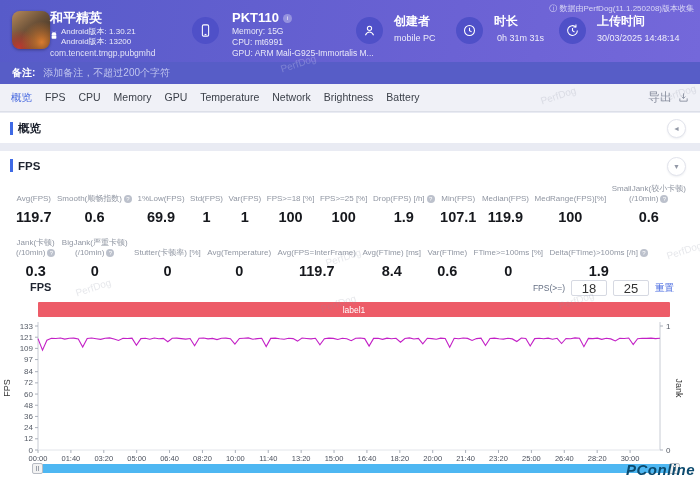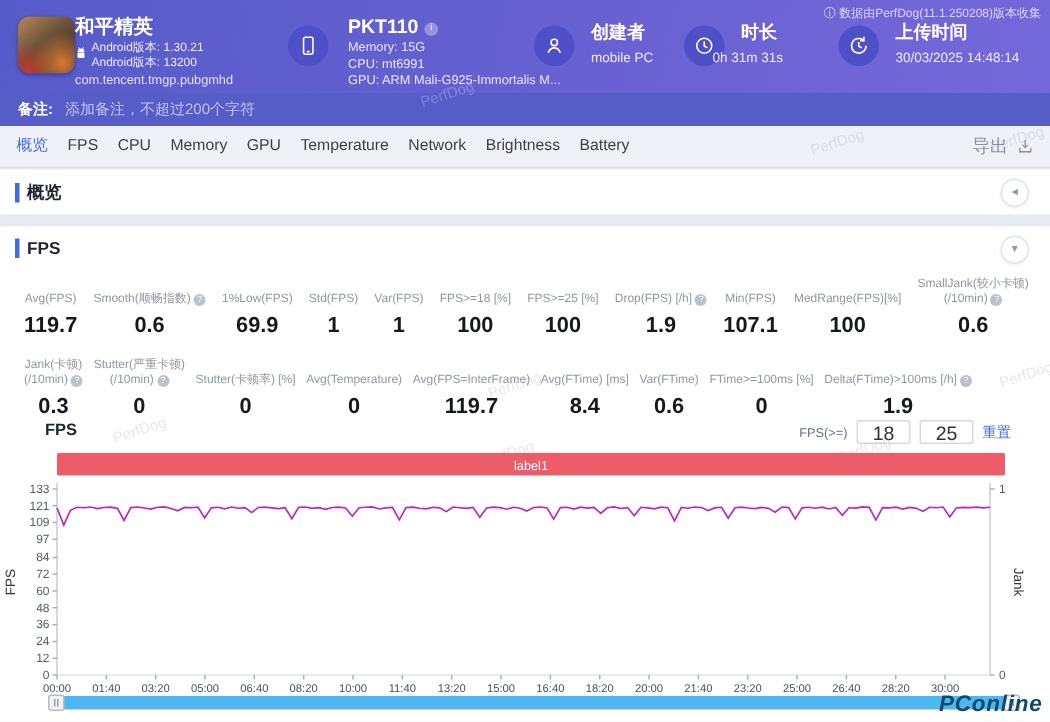--- a/index.html
+++ b/index.html
@@ -32,21 +32,21 @@
   .dev-name{left:232px;top:10px;font-size:13px;font-weight:bold;color:#fff;}
   .dev-badge{display:inline-block;width:9px;height:9px;border-radius:50%;
     background:rgba(255,255,255,.32);color:#fff;font-size:6px;line-height:9px;
     text-align:center;margin-left:4px;vertical-align:2px;font-weight:normal;}
   .dev-mem{left:232px;top:26px;font-size:8.5px;color:rgba(255,255,255,.85);}
   .dev-cpu{left:232px;top:37px;font-size:8.5px;color:rgba(255,255,255,.85);}
   .dev-gpu{left:232px;top:48px;font-size:8.5px;color:rgba(255,255,255,.85);white-space:nowrap;}
   .meta-l{font-size:12px;font-weight:bold;color:#fff;}
   .meta-v{font-size:9px;color:rgba(255,255,255,.88);}
   .l-crea{left:394px;top:13px;} .v-crea{left:394px;top:33px;}
-  .l-dur{left:494px;top:13px;}  .v-dur{left:475px;top:33px;}
+  .l-dur{left:494px;top:13px;}  .v-dur{left:497px;top:33px;}
   .l-upl{left:597px;top:13px;}  .v-upl{left:597px;top:33px;}
   .ver-note{right:6px;top:3px;font-size:8px;color:rgba(255,255,255,.72);}
   
   .notebar{position:absolute;left:0;top:62px;width:700px;height:22px;background:#575dc7;
     display:flex;align-items:center;}
   .note-label{font-size:10px;font-weight:bold;color:#fff;margin-left:12px;}
   .note-ph{font-size:10px;color:#c0c5ee;margin-left:8px;}
   
   .tabbar{position:absolute;left:0;top:84px;width:700px;height:27px;background:#f0f1f7;
     border-bottom:1px solid #dcdfe8;display:flex;align-items:center;}
@@ -253,20 +253,26 @@
         <div class="stat-value">1.9</div>
       </div>
       <div class="stat">
         <div class="stat-label">
           <div>Min(FPS)</div>
         </div>
         <div class="stat-value">107.1</div>
       </div>
       <div class="stat">
         <div class="stat-label">
+          <div>Median(FPS)</div>
+        </div>
+        <div class="stat-value">119.9</div>
+      </div>
+      <div class="stat">
+        <div class="stat-label">
           <div>MedRange(FPS)[%]</div>
         </div>
         <div class="stat-value">100</div>
       </div>
       <div class="stat">
         <div class="stat-label">
           <div>SmallJank(较小卡顿)</div>
           <div>(/10min)<span class="info-dot">?</span></div>
         </div>
         <div class="stat-value">0.6</div>
@@ -275,21 +281,21 @@
   <div class="stats stats-2">
       <div class="stat">
         <div class="stat-label">
           <div>Jank(卡顿)</div>
           <div>(/10min)<span class="info-dot">?</span></div>
         </div>
         <div class="stat-value">0.3</div>
       </div>
       <div class="stat">
         <div class="stat-label">
-          <div>Stutter(严重卡顿)</div>
+          <div>BigJank(严重卡顿)</div>
           <div>(/10min)<span class="info-dot">?</span></div>
         </div>
         <div class="stat-value">0</div>
       </div>
       <div class="stat">
         <div class="stat-label">
           <div>Stutter(卡顿率) [%]</div>
         </div>
         <div class="stat-value">0</div>
       </div>

